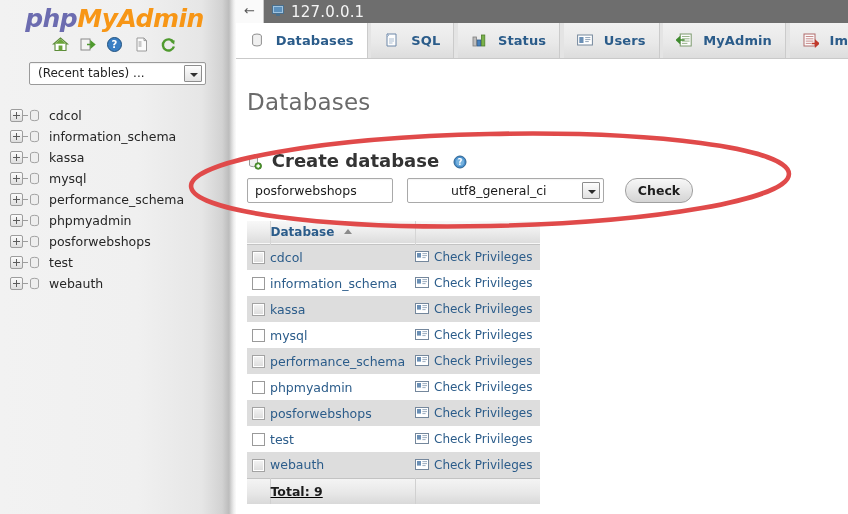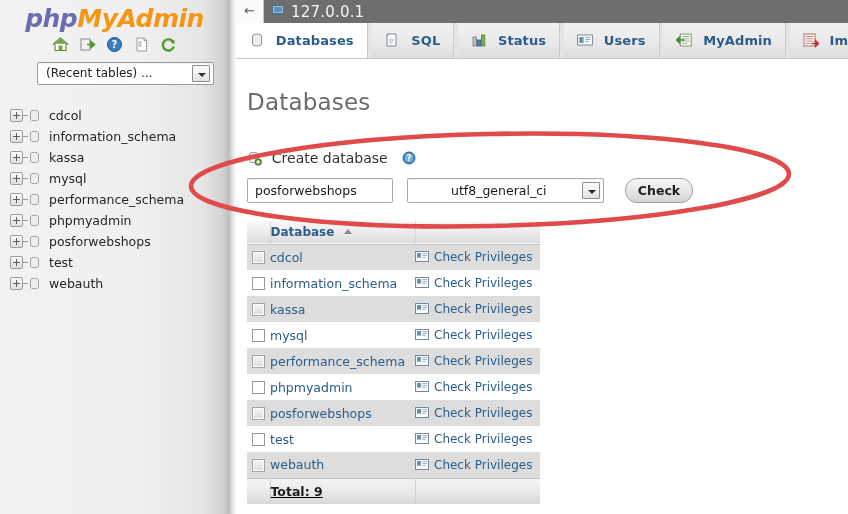--- a/index.html
+++ b/index.html
@@ -65,21 +65,20 @@
   .pma-icons svg { display: block; }
 
   .recent-select {
     position: absolute;
     left: 29px; top: 62px;
     width: 177px; height: 23px;
     background: #ffffff;
     border: 1px solid #9a9a9a;
     border-radius: 2px;
     box-shadow: inset 0 1px 1px rgba(0,0,0,0.06);
-    margin-left: 8px;
   }
   .recent-select .txt {
     position: absolute;
     left: 8px; top: 3px;
     font-size: 12px;
     color: #222;
     white-space: nowrap;
   }
   .recent-select .arrowbox {
     position: absolute;
@@ -248,22 +247,22 @@
     height: 20px;
     white-space: nowrap;
   }
   #createdb-icon {
     display: inline-block;
     width: 15px; height: 15px;
     vertical-align: -3px;
     margin-right: 6px;
   }
   #create-db-title {
-    font-size: 14px;
-    font-weight: normal;
+    font-size: 18px;
+    font-weight: bold;
     color: #333;
   }
   #help-icon {
     display: inline-block;
     width: 14px; height: 14px;
     vertical-align: -2px;
     margin-left: 10px;
   }
   #create-db-form {
     position: relative;

